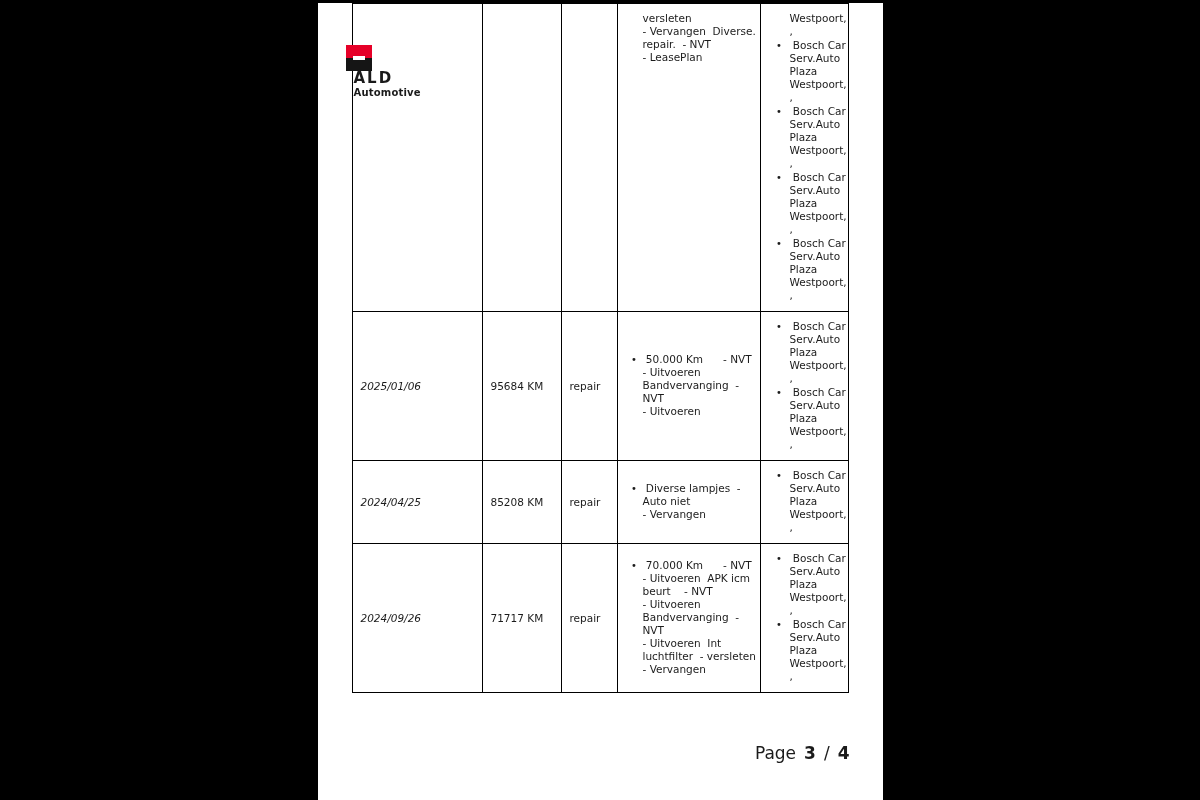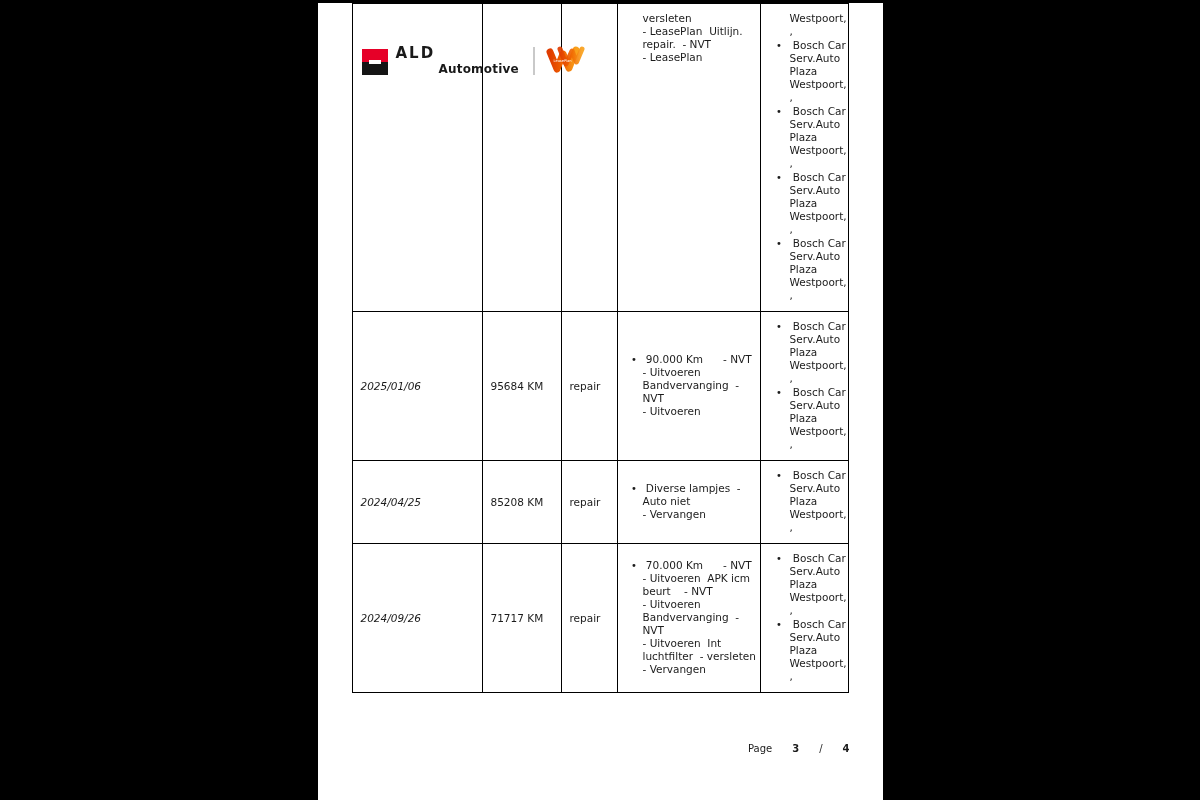--- a/index.html
+++ b/index.html
@@ -5,28 +5,28 @@
   html,body{margin:0;padding:0;}
   body{
     width:1200px;height:800px;background:#000;overflow:hidden;
     font-family:"DejaVu Sans","Liberation Sans",sans-serif;
     -webkit-font-smoothing:antialiased;
   }
   .page{
     position:relative;margin:0 auto;width:565px;height:800px;background:#fff;color:#1b1b1b;
   }
   
-  .header{position:absolute;top:42px;left:44px;height:30px;display:flex;align-items:flex-end;}
+  .header{position:absolute;top:42px;left:28px;height:30px;display:flex;align-items:flex-start;flex-direction:column;}
   .ald-mark{position:relative;width:26px;height:26px;flex:0 0 26px;}
   .ald-red{position:absolute;top:0;left:0;right:0;height:13px;background:#e60028;}
   .ald-black{position:absolute;bottom:0;left:0;right:0;height:13px;background:#151515;}
   .ald-dash{position:absolute;top:11px;left:7px;width:12px;height:4px;background:#fff;z-index:2;}
   .ald-text{margin-left:8px;line-height:1;}
   .ald-name{font-size:15px;font-weight:bold;letter-spacing:2px;color:#1a1a1a;}
-  .ald-sub{font-size:12px;font-weight:600;color:#1a1a1a;margin-top:2px;letter-spacing:0.2px;padding-left:43px;}
+  .ald-sub{font-size:10px;font-weight:600;color:#1a1a1a;margin-top:2px;letter-spacing:0.2px;}
   .logo-divider{width:2px;height:28px;background:#c9c9c9;margin:0 11px 0 14px;}
   
   table.hist{
     border-collapse:collapse;table-layout:fixed;
     margin:3px 0 0 34px;width:496px;
   }
   table.hist td{
     border:1px solid #000000;
     font-size:10.5px;line-height:13px;color:#1b1b1b;
     padding:8px;overflow:hidden;
@@ -39,21 +39,21 @@
   tr.r2{height:77px;}
   tr.r3{height:133px;}
   .item{display:flex;margin-bottom:1px;}
   .item .bullet{flex:0 0 17px;text-align:center;font-size:10px;line-height:13px;}
   td.loccol .item .bullet{flex:0 0 21px;}
   .item .lines{flex:1 1 auto;}
   .item .lines div{white-space:pre;}
   
   .footer{
     position:absolute;top:740px;right:33px;
-    font-size:10px;color:#1b1b1b;display:flex;gap:20px;
+    font-size:17px;color:#1b1b1b;display:flex;gap:8px;
   }
   .footer .bold{font-weight:bold;}
 </style>
 </head>
 <body>
 
 <div class="page">
 
   <div class="header">
     <div class="ald-mark">
@@ -91,21 +91,21 @@
     <tbody>
         <tr class="r0">
           <td class="mid datecol"></td>
           <td class="mid"></td>
           <td class="mid"></td>
           <td class="top desccol">
             <div class="item">
               <span class="bullet"></span>
               <div class="lines">
                 <div>versleten</div>
-                <div>- LeasePlan  Uitlijn.</div>
+                <div>- Vervangen  Diverse.</div>
                 <div>repair.  - NVT</div>
                 <div>- LeasePlan</div>
               </div>
             </div>
           </td>
           <td class="top loccol">
             <div class="item">
               <span class="bullet"></span>
               <div class="lines">
                 <div>Westpoort,</div>
@@ -155,21 +155,21 @@
           </td>
         </tr>
         <tr class="r1">
           <td class="mid datecol">2025/01/06</td>
           <td class="mid">95684 KM</td>
           <td class="mid">repair</td>
           <td class="mid desccol">
             <div class="item">
               <span class="bullet">•</span>
               <div class="lines">
-                <div> 90.000 Km      - NVT</div>
+                <div> 50.000 Km      - NVT</div>
                 <div>- Uitvoeren</div>
                 <div>Bandvervanging  -</div>
                 <div>NVT</div>
                 <div>- Uitvoeren</div>
               </div>
             </div>
           </td>
           <td class="top loccol">
             <div class="item">
               <span class="bullet">•</span>

